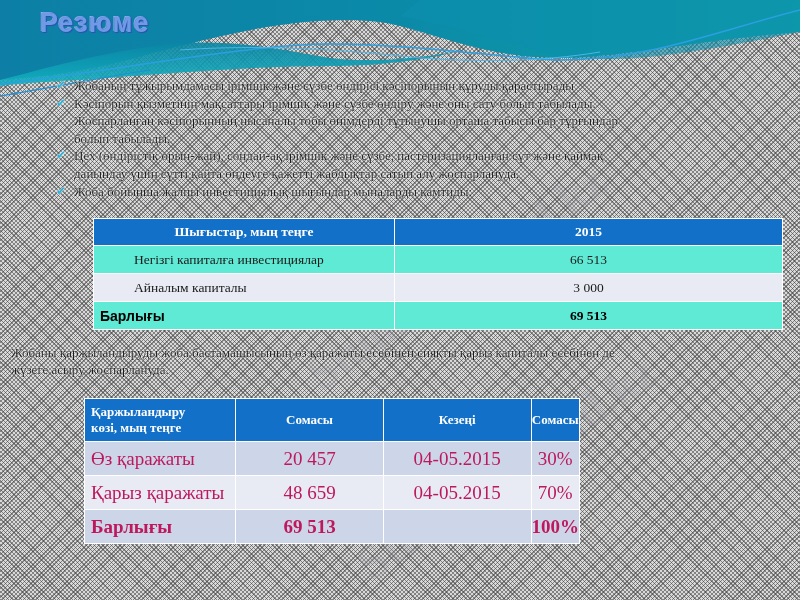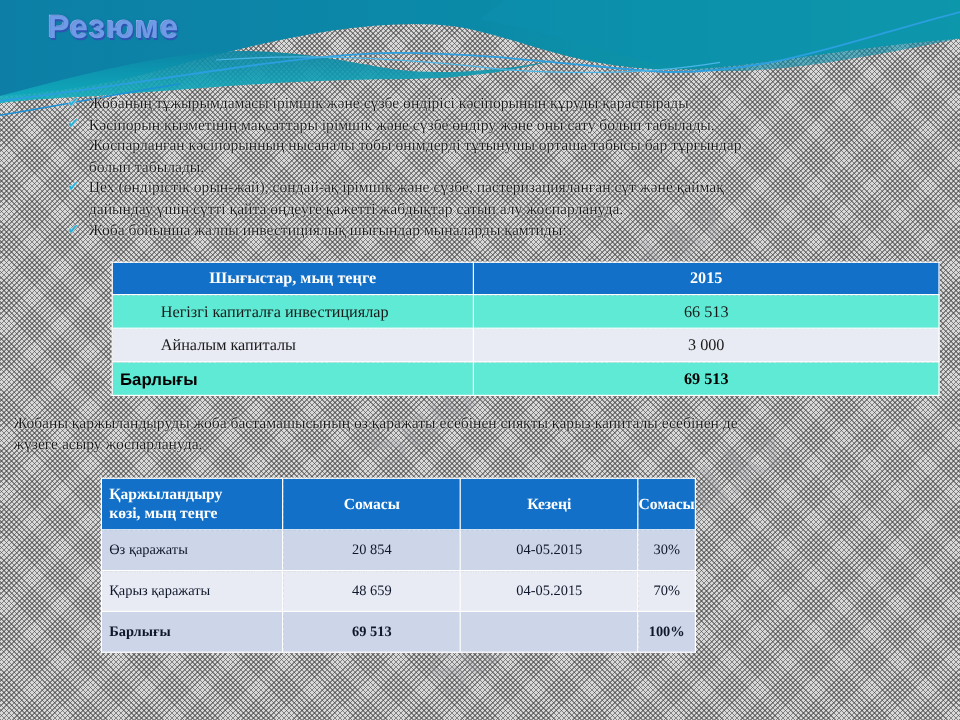--- a/index.html
+++ b/index.html
@@ -45,21 +45,21 @@
     .t1 .c1 { width:300px; }
     .t1 .r-odd td { background:#5eead4; }
     .t1 .r-even td { background:#e8ebf4; }
     .t1 .lbl { padding-left:40px; color:#1a1a1a; }
     .t1 .val { text-align:center; color:#1a1a1a; }
     .t1 .total-lbl { padding-left:6px; font-family:"Liberation Sans", sans-serif; font-weight:bold; font-size:14px; }
     .t1 .total-val { text-align:center; font-weight:bold; }
     .t2 { left:84px; top:398px; width:496px; }
     .t2 th { background:#1270c8; color:#fff; font-weight:bold; font-size:13px; height:42px; text-align:center; vertical-align:middle; }
     .t2 th.first { text-align:left; padding-left:6px; line-height:16px; }
-    .t2 td { font-size:12px; height:33px; color:#0f172a; }
+    .t2 td { font-size:19px; height:33px; color:#be185d; }
     .t2 .r-odd td { background:#cdd5e8; }
     .t2 .r-even td { background:#e8ebf4; }
     .t2 .lbl { padding-left:6px; }
     .t2 .ctr { text-align:center; }
     .t2 .bold { font-weight:bold; }
     .wm {
       position:absolute; z-index:2; pointer-events:none;
       font-family:"Liberation Serif", serif; font-weight:bold; font-size:48px;
       color:rgba(160,160,170,0.25); transform:rotate(-35deg); white-space:nowrap;
     }
@@ -148,21 +148,21 @@
       <th class="first" style="width:145px;">
         <div>Қаржыландыру</div>
         <div>көзі, мың теңге</div>
       </th>
       <th style="width:148px;">Сомасы</th>
       <th style="width:148px;">Кезеңі</th>
       <th>Сомасы</th>
     </tr>
     <tr class="r-odd">
       <td class="lbl">Өз қаражаты</td>
-      <td class="ctr">20 854</td>
+      <td class="ctr">20 457</td>
       <td class="ctr">04-05.2015</td>
       <td class="ctr">30%</td>
     </tr>
     <tr class="r-even">
       <td class="lbl">Қарыз қаражаты</td>
       <td class="ctr">48 659</td>
       <td class="ctr">04-05.2015</td>
       <td class="ctr">70%</td>
     </tr>
     <tr class="r-odd">

